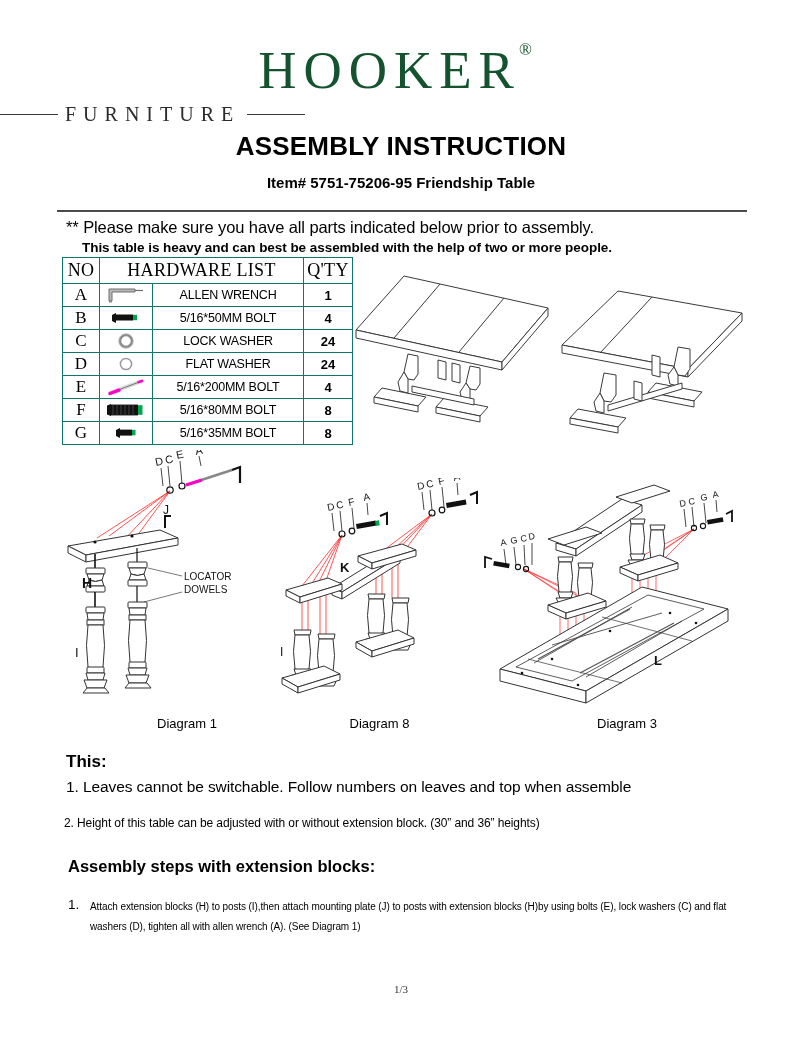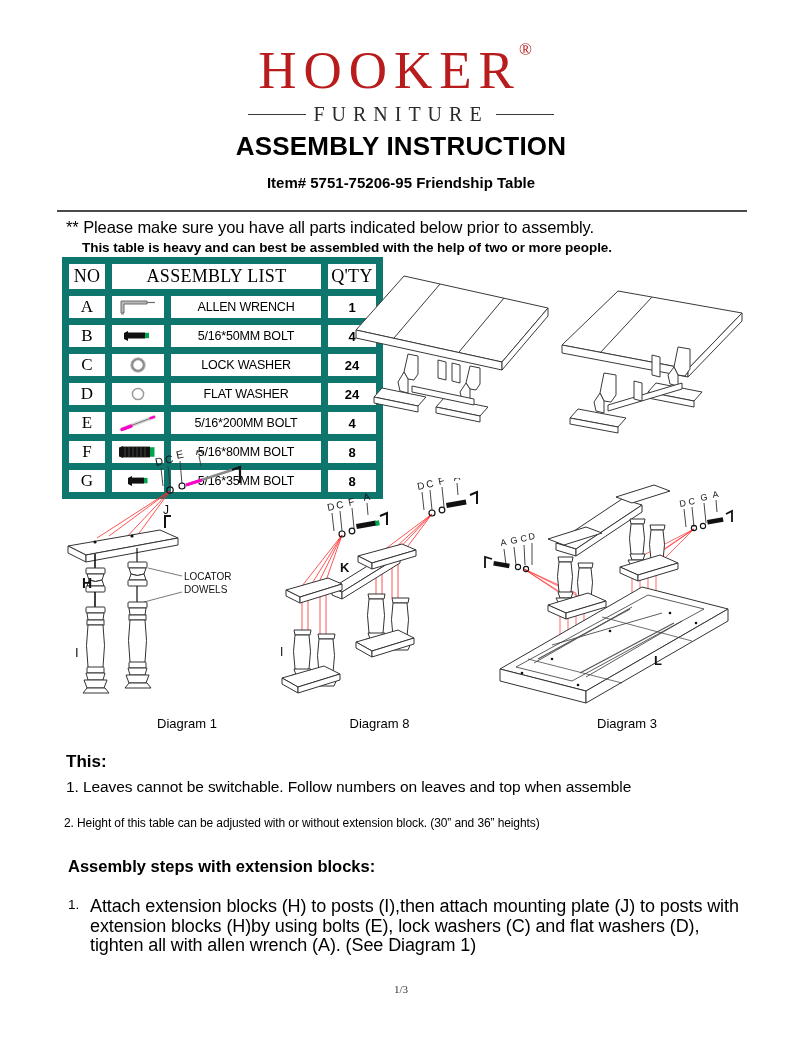--- a/index.html
+++ b/index.html
@@ -28,39 +28,39 @@
     top: 44px;
     left: 0;
     width: 802px;
     text-align: center;
   }
   .brand-name {
     font-family: "Liberation Serif", serif;
     font-size: 53px;
     letter-spacing: 7px;
     line-height: 1;
-    color: #b91c1c;
+    color: #14532d;
     display: inline-block;
     position: relative;
     padding-right: 10px;
   }
   .brand-reg {
     font-family: "Liberation Serif", serif;
     font-size: 17px;
     vertical-align: super;
     letter-spacing: 0;
     position: relative;
     top: -14px;
     left: -2px;
   }
   .brand-sub-wrap {
     margin-top: 6px;
     display: flex;
     align-items: center;
-    justify-content: center;
+    justify-content: flex-start;
     gap: 7px;
   }
   .brand-rule {
     height: 1px;
     background: #3a3a3a;
     width: 58px;
   }
   .brand-sub {
     font-family: "Liberation Serif", serif;
     font-size: 20px;
@@ -118,21 +118,21 @@
 
   
   .hw-table {
     position: absolute;
     top: 257px;
     left: 62px;
     border-collapse: collapse;
     table-layout: fixed;
   }
   .hw-table td, .hw-table th {
-    border: 7px solid #0f766e;
+    border: 1px solid #0f766e;
     padding: 0;
     text-align: center;
     vertical-align: middle;
     height: 22px;
   }
   .hw-table thead th {
     font-family: "Liberation Serif", serif;
     font-weight: normal;
     font-size: 18px;
     height: 25px;
@@ -203,21 +203,21 @@
     position: absolute;
     top: 897px;
     left: 68px;
     font-size: 13.5px;
   }
   .step-body {
     position: absolute;
     top: 897px;
     left: 90px;
     width: 660px;
-    font-size: 18px;
+    font-size: 10px;
     line-height: 19.5px;
     letter-spacing: -0.1px;
   }
   .footer {
     position: absolute;
     top: 975px;
     left: 0;
     width: 802px;
     text-align: center;
     font-family: "Liberation Serif", serif;
@@ -244,21 +244,21 @@
   <div class="doc-item">Item# 5751-75206-95 Friendship Table</div>
   <div class="hrule"></div>
 
   <div class="notice1">** Please make sure you have all parts indicated below prior to assembly.</div>
   <div class="notice2">This table is heavy and can best be assembled with the help of two or more people.</div>
 
   <table class="hw-table">
     <thead>
       <tr>
         <th class="col-no">NO</th>
-        <th class="col-icon col-desc" colspan="2">ASSEMBLY LIST</th>
+        <th class="col-icon col-desc" colspan="2">HARDWARE LIST</th>
         <th class="col-qty">Q'TY</th>
       </tr>
     </thead>
     <tbody>
 
       <tr>
         <td class="col-no cell-no">A</td>
         <td class="col-icon cell-icon">
           <svg width="46" height="18" viewBox="0 0 46 18">
             <path d="M6 3 h26 v3 h-23 v9 h-3 z" fill="#b8b8b8" stroke="#6e6e6e" stroke-width="1"></path>

